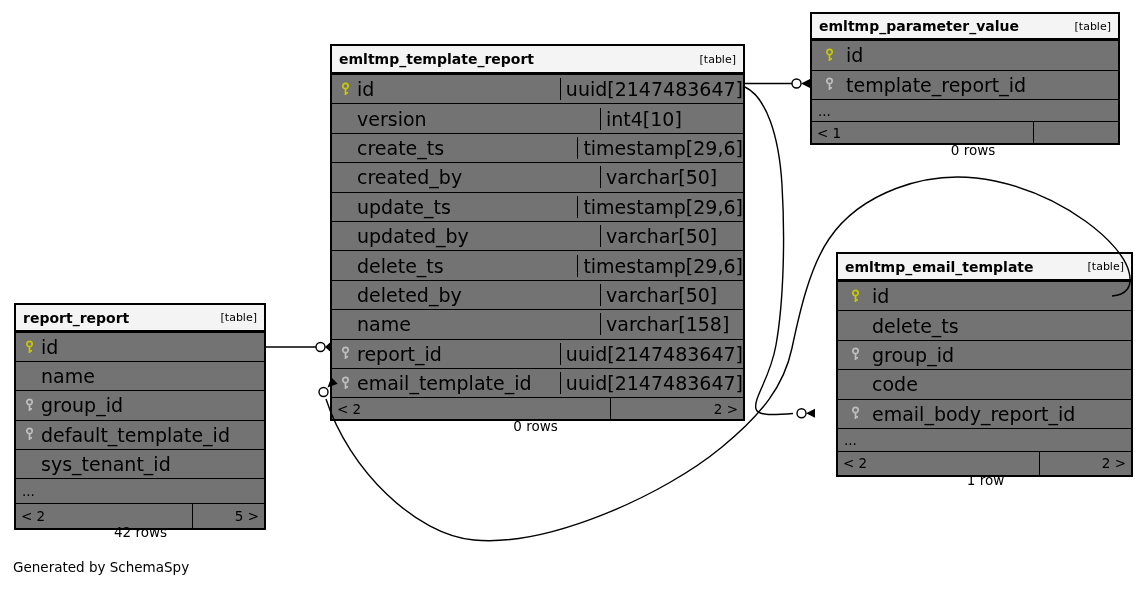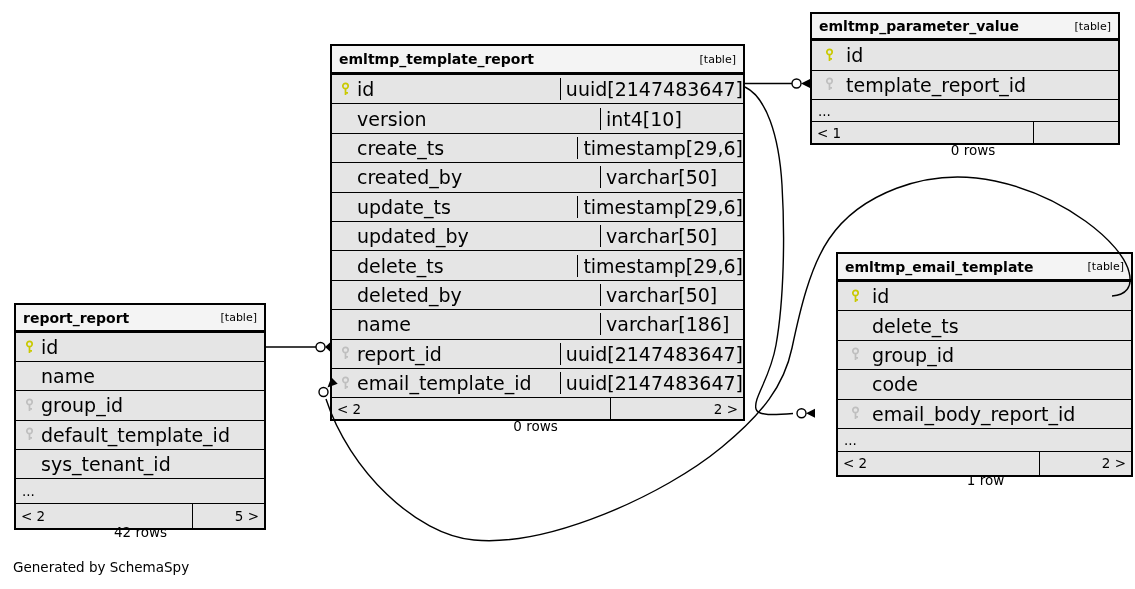--- a/index.html
+++ b/index.html
@@ -6,21 +6,21 @@
     --pk-key:#c9c900;
     --fk-key:#bfbfbf;
     --header-bg:#f4f4f4;
     --border:#000000;
   }
   html,body{margin:0;padding:0;background:#ffffff;}
   .canvas{
     position:relative;width:1135px;height:589px;background:#ffffff;
     font-family:"DejaVu Sans","Liberation Sans",sans-serif;color:#000;overflow:hidden;
   }
-  .db-table{position:absolute;background:#e5e5e5;border:2px solid var(--border);box-sizing:border-box;z-index:2;}
+  .db-table{position:absolute;background:#737373;border:2px solid var(--border);box-sizing:border-box;z-index:2;}
   .tbl-header{display:flex;justify-content:space-between;align-items:center;background:var(--header-bg);
     border-bottom:2px solid var(--border);padding:0 7px;font-weight:bold;font-size:14px;box-sizing:border-box;}
   .tbl-header .tag{font-weight:normal;font-size:11px;}
   .tbl-row{display:flex;align-items:center;border-top:1px solid var(--border);font-size:19px;box-sizing:border-box;}
   .tbl-row:first-of-type{border-top:none;}
   .cell-name{display:flex;align-items:center;padding-left:8px;box-sizing:border-box;}
   .icon-slot{width:17px;display:inline-flex;justify-content:flex-start;align-items:center;flex:none;}
   .cell-type{flex:1;border-left:1px solid var(--border);padding-left:5px;display:flex;align-items:center;box-sizing:border-box;}
   .tbl-ellipsis{border-top:1px solid var(--border);padding:0 6px;font-size:13.5px;display:flex;align-items:center;box-sizing:border-box;}
   .tbl-footer{display:flex;border-top:1px solid var(--border);font-size:13.5px;box-sizing:border-box;}
@@ -229,21 +229,21 @@
         <span class="icon-slot"></span>
         <span>deleted_by</span>
       </div>
       <div class="cell-type">varchar[50]</div>
     </div>
     <div class="tbl-row">
       <div class="cell-name">
         <span class="icon-slot"></span>
         <span>name</span>
       </div>
-      <div class="cell-type">varchar[186]</div>
+      <div class="cell-type">varchar[158]</div>
     </div>
     <div class="tbl-row">
       <div class="cell-name">
         <span class="icon-slot">
             <svg class="key fk" width="11" height="15" viewBox="0 0 11 15">
               <circle class="khead" cx="5.5" cy="4" r="2.7"></circle>
               <path class="kstem" d="M5.5 6.7 L5.5 13 M5.5 10.8 L8 10.8"></path>
             </svg>
           </span>
         <span>report_id</span>

